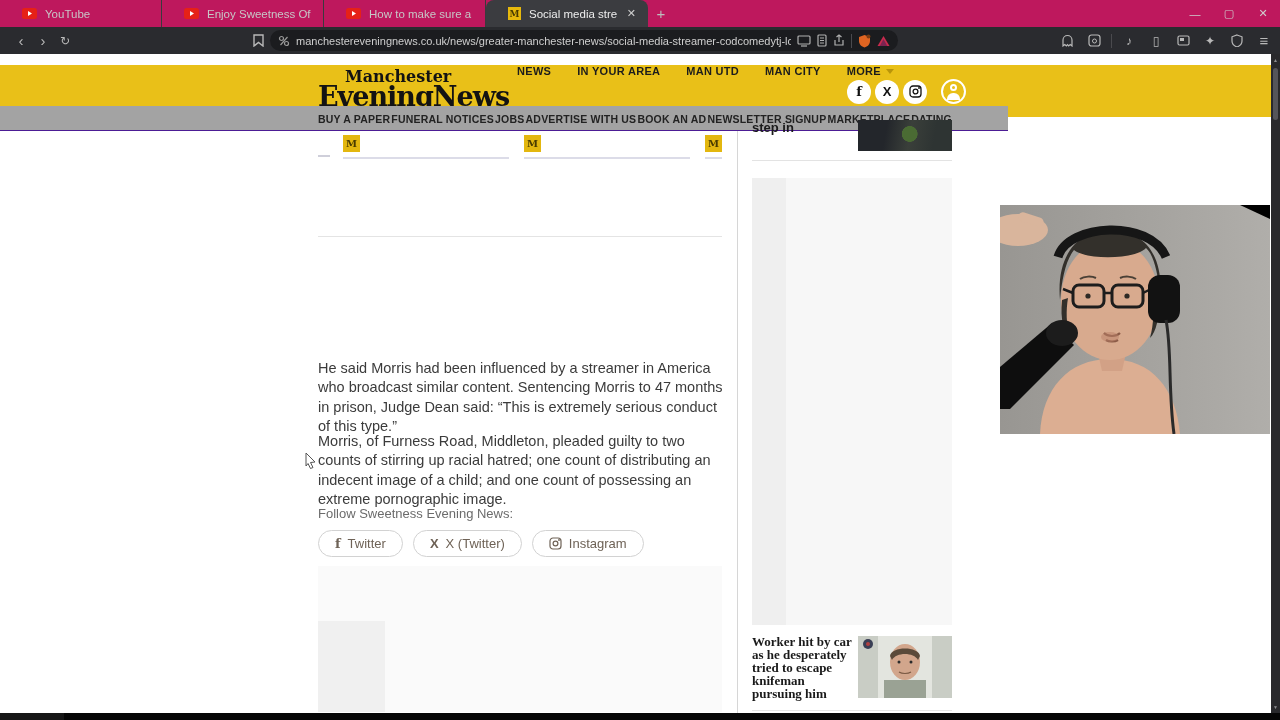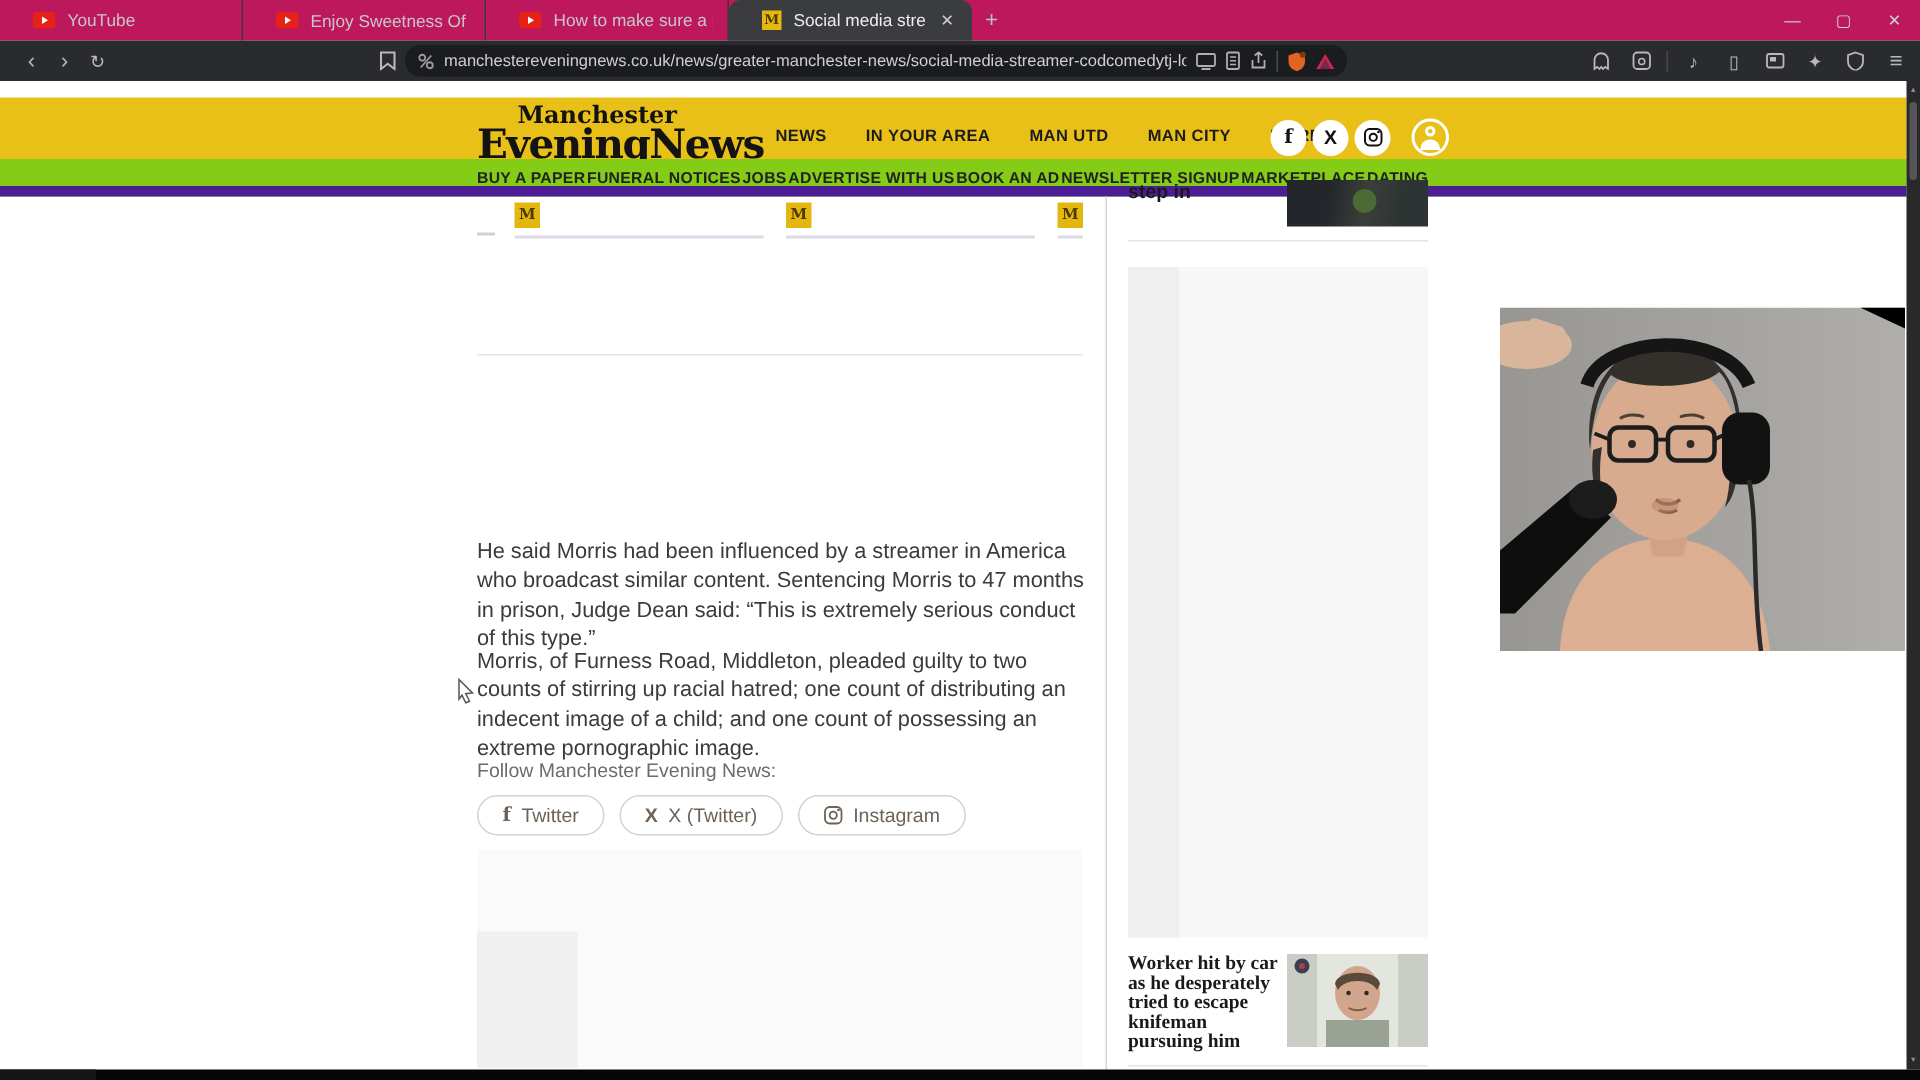--- a/index.html
+++ b/index.html
@@ -25,30 +25,30 @@
   .urlfield { position:absolute; left:270px; top:3px; width:628px; height:21px; background:#1b1c1f; border-radius:11px; display:flex; align-items:center; padding:0 8px; gap:6px; }
   .urltext { color:#cfcfcf; font-size:11px; white-space:nowrap; overflow:hidden; flex:1; }
   .rightcluster { position:absolute; right:6px; top:0; height:27px; display:flex; align-items:center; gap:7px; }
   .sep-v { width:1px; height:14px; background:#4a4a4e; }
 
   
   .sitehead { position:absolute; left:0; top:54px; width:1271px; height:52px; background:#e9c018;margin-top:11px; }
   .brand { position:absolute; left:318px; top:3px; width:180px; color:#131313; font-family:"DejaVu Serif","Liberation Serif",serif; font-weight:bold; }
   .brand-top { font-size:16px; letter-spacing:0; margin-left:27px; line-height:18px; }
   .brand-bottom { font-size:27px; line-height:26px; margin-top:-2px; letter-spacing:-1px; }
-  .mainnav { position:absolute; left:517px; top:0; height:52px; display:flex; align-items:center; gap:26px; }
+  .mainnav { position:absolute; left:517px; top:0; height:52px; display:flex; align-items:flex-start; gap:26px; }
   .mainnav .navitem { font-size:11px; font-weight:bold; color:#1c1c1c; letter-spacing:.3px; display:flex; align-items:center; gap:5px; }
   .chev { width:0; height:0; border-left:4px solid transparent; border-right:4px solid transparent; border-top:5px solid #b9950a; }
   .socialrow { position:absolute; left:847px; top:14px; display:flex; gap:4px; align-items:center; }
   .soc-circle { width:24px; height:24px; border-radius:50%; background:#fff; color:#111; display:flex; align-items:center; justify-content:center; font-weight:bold; font-size:13px; }
   .soc-acct { width:25px; height:25px; border-radius:50%; border:2px solid #fff; margin-left:10px; position:relative; }
   .soc-acct .hd { position:absolute; left:7px; top:3px; width:7px; height:7px; border:2px solid #fff; border-radius:50%; }
   .soc-acct .bd { position:absolute; left:4px; top:12px; width:13px; height:7px; background:#fff; border-radius:6px 6px 0 0; }
 
-  .subnav { position:absolute; left:0; top:106px; width:1271px; height:25px; background:#84cc16; border-bottom:7px solid #4c1d95; }
+  .subnav { position:absolute; left:0; top:106px; width:1008px; height:25px; background:#a3a3a3; border-bottom:1px solid #4c1d95; }
   .subnav-inner { position:absolute; left:318px; top:0; width:634px; height:25px; display:flex; align-items:center; justify-content:space-between; }
   .subnav-inner .subitem { font-size:10.5px; font-weight:bold; color:#222; letter-spacing:.2px; }
 
   
   .embedrow-dash { position:absolute; left:318px; top:155px; width:12px; height:2px; background:#cfcfda; }
   .embed-ic { position:absolute; width:17px; height:17px; background:#e3b70f; color:#4a3c00; font-weight:bold; font-size:10px; display:flex; align-items:center; justify-content:center; font-family:"DejaVu Serif",serif; top:135px; }
   .embed-ul { position:absolute; top:157px; height:2px; background:#dcdce8; }
   .art-divider { position:absolute; left:318px; top:236px; width:404px; height:1px; background:#e4e4e4; }
   .para { position:absolute; left:318px; width:406px; font-size:14.5px; line-height:19.3px; color:#3b3b3b; }
   .followlabel { position:absolute; left:318px; top:506px; font-size:13px; color:#6b6b6b; }
@@ -239,21 +239,21 @@
   <span class="embed-ic" style="left:343px">M</span>
   <div class="embed-ul" style="left:343px;width:166px"></div>
   <span class="embed-ic" style="left:524px">M</span>
   <div class="embed-ul" style="left:524px;width:166px"></div>
   <span class="embed-ic" style="left:705px">M</span>
   <div class="embed-ul" style="left:705px;width:17px"></div>
   <div class="art-divider"></div>
 
   <p class="para" style="top:359px">He said Morris had been influenced by a streamer in America who broadcast similar content. Sentencing Morris to 47 months in prison, Judge Dean said: “This is extremely serious conduct of this type.”</p>
   <p class="para" style="top:432px">Morris, of Furness Road, Middleton, pleaded guilty to two counts of stirring up racial hatred; one count of distributing an indecent image of a child; and one count of possessing an extreme pornographic image.</p>
-  <div class="followlabel">Follow Manchester Evening News:</div>
+  <div class="followlabel">Follow Sweetness Evening News:</div>
 
   <div class="pills">
     <div class="pill">
       <span class="p-ic" style="font-family:'DejaVu Serif',serif">f</span>
       <span>Twitter</span>
     </div>
     <div class="pill">
       <span class="p-ic">X</span>
       <span>X (Twitter)</span>
     </div>

